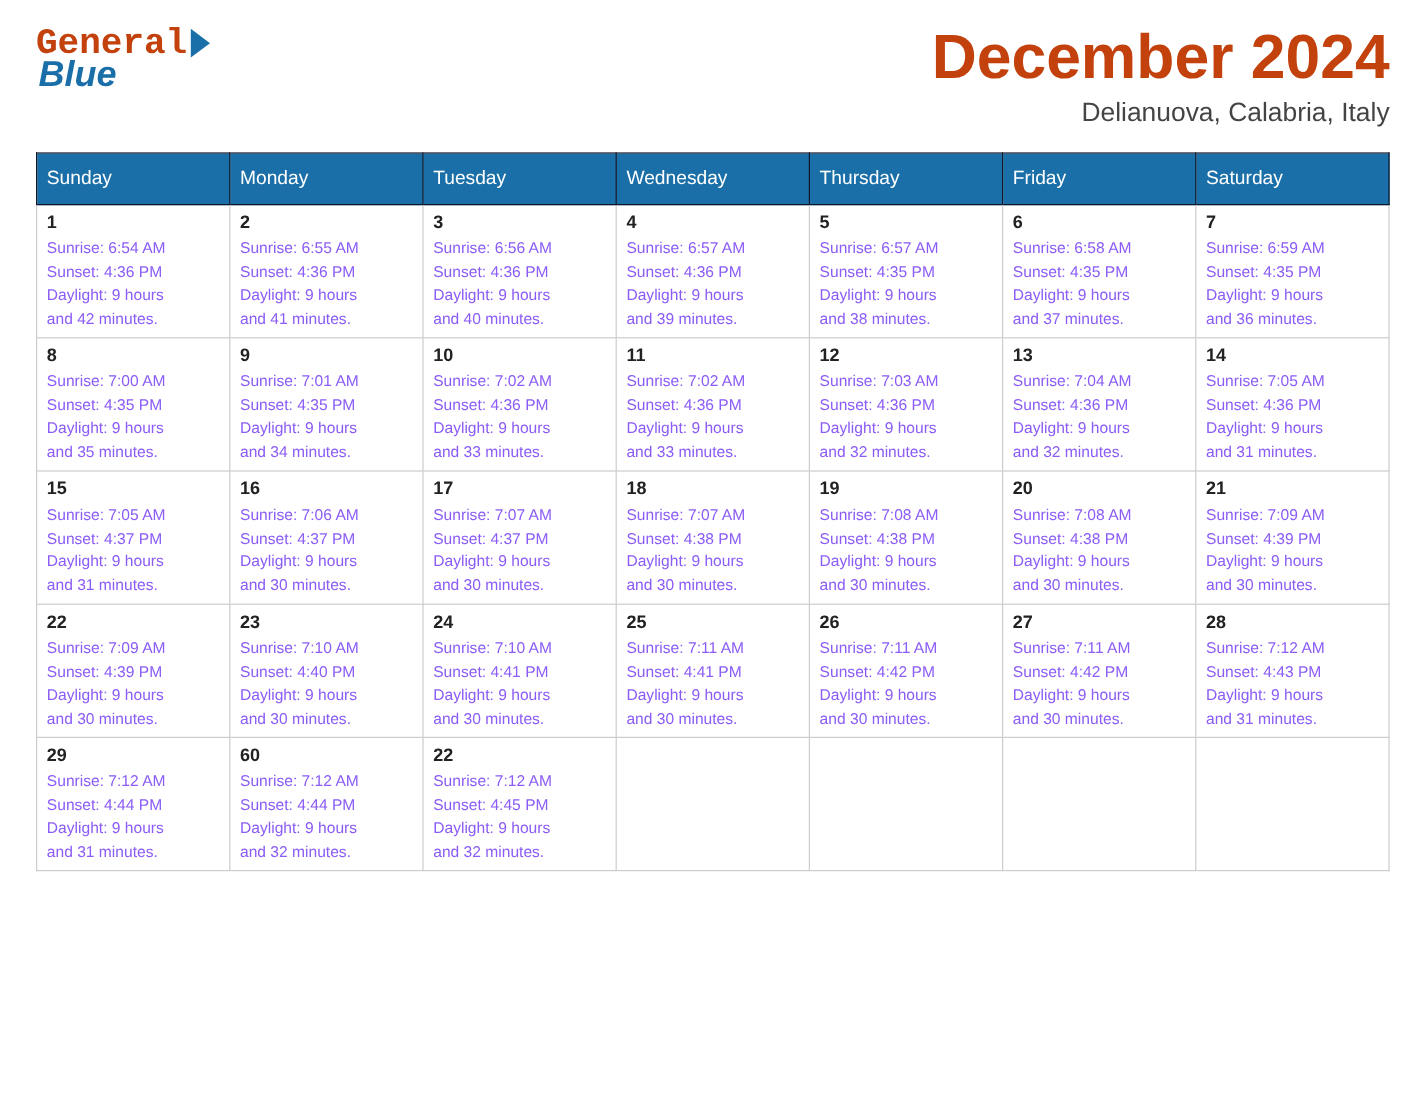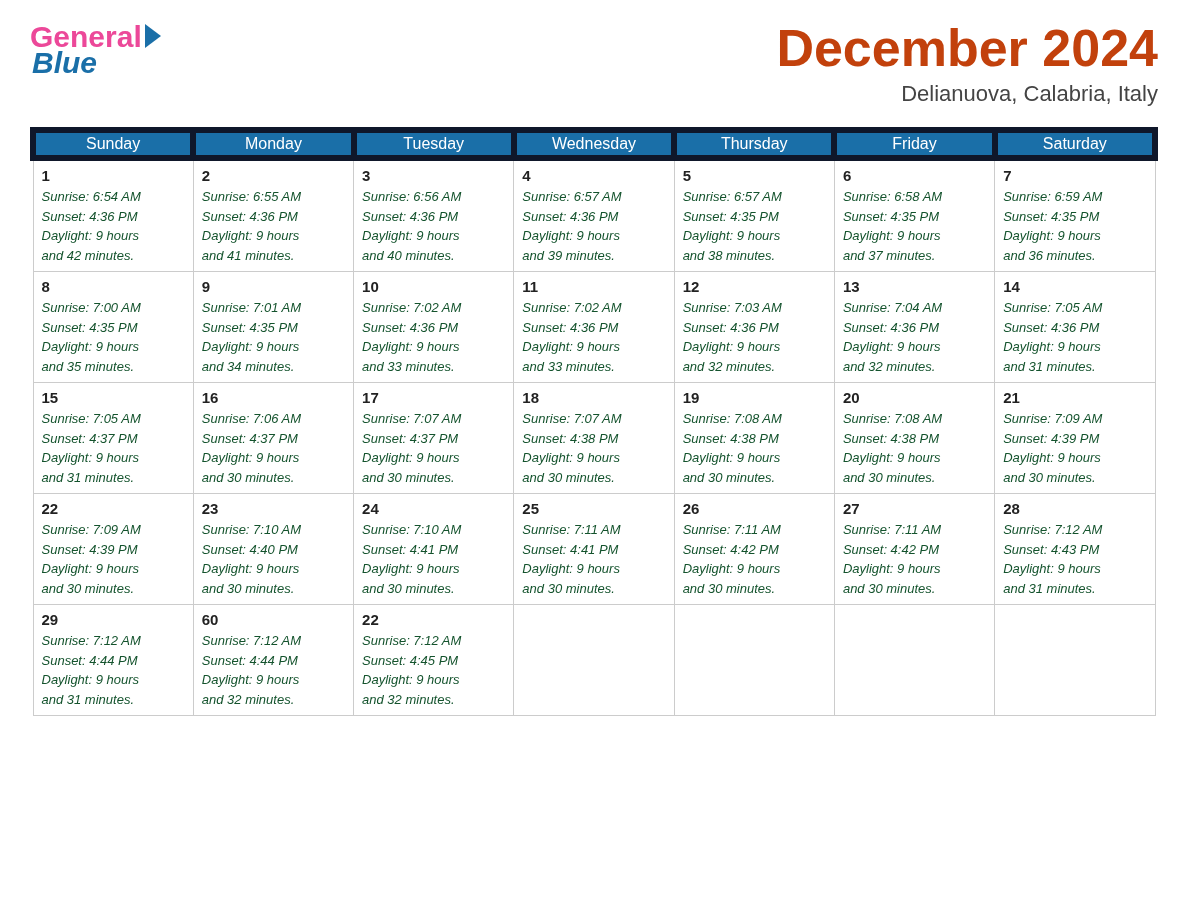--- a/index.html
+++ b/index.html
@@ -34,23 +34,23 @@
     table {
       width: 100%;
       border-collapse: collapse;
       table-layout: fixed;
     }
     thead tr th {
       background-color: #1a6fa8;
       color: #fff;
       font-size: 16px;
       font-weight: normal;
-      padding: 2px 8px;
-      text-align: center;
-      border: 6px solid #0f172a;
+      padding: 12px 8px;
+      text-align: left;
+      border: 1px solid #0f172a;
     }
     tbody tr td {
       border: 1px solid #ccc;
       vertical-align: top;
       padding: 6px 8px;
       font-size: 13px;
       color: #333;
       height: 110px;
     }
     tbody tr:last-child td {
@@ -59,40 +59,39 @@
     }
     .day-number {
       font-size: 15px;
       font-weight: bold;
       color: #222;
       margin-bottom: 3px;
     }
     .day-info {
       font-size: 13px;
       line-height: 1.5;
-      color: #14532d;
-      font-style: italic;
+      color: #8b5cf6;
     }
     tbody tr td:empty {
       background: #fff;
     }
     .logo-wrapper {
       display: flex;
       flex-direction: column;
     }
     .logo-line1 {
       display: flex;
       align-items: center;
       gap: 0;
     }
     .logo-text-general {
       font-size: 30px;
       font-weight: bold;
-      color: #ec4899;
-      font-family: Liberation Sans, sans-serif;
+      color: #c2410c;
+      font-family: Liberation Mono, monospace;
     }
     .logo-chevron {
       display: inline-block;
       width: 0;
       height: 0;
       border-top: 12px solid transparent;
       border-bottom: 12px solid transparent;
       border-left: 16px solid #1a6fa8;
       margin-left: 3px;
       margin-bottom: 2px;

